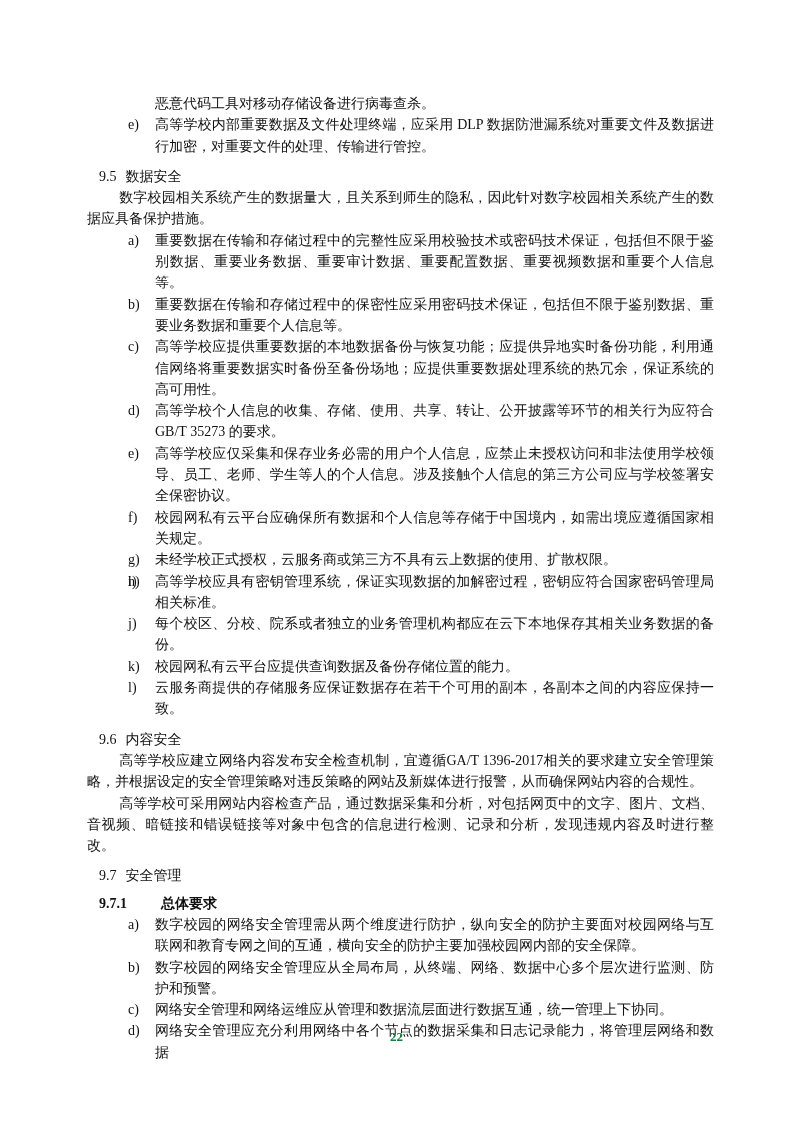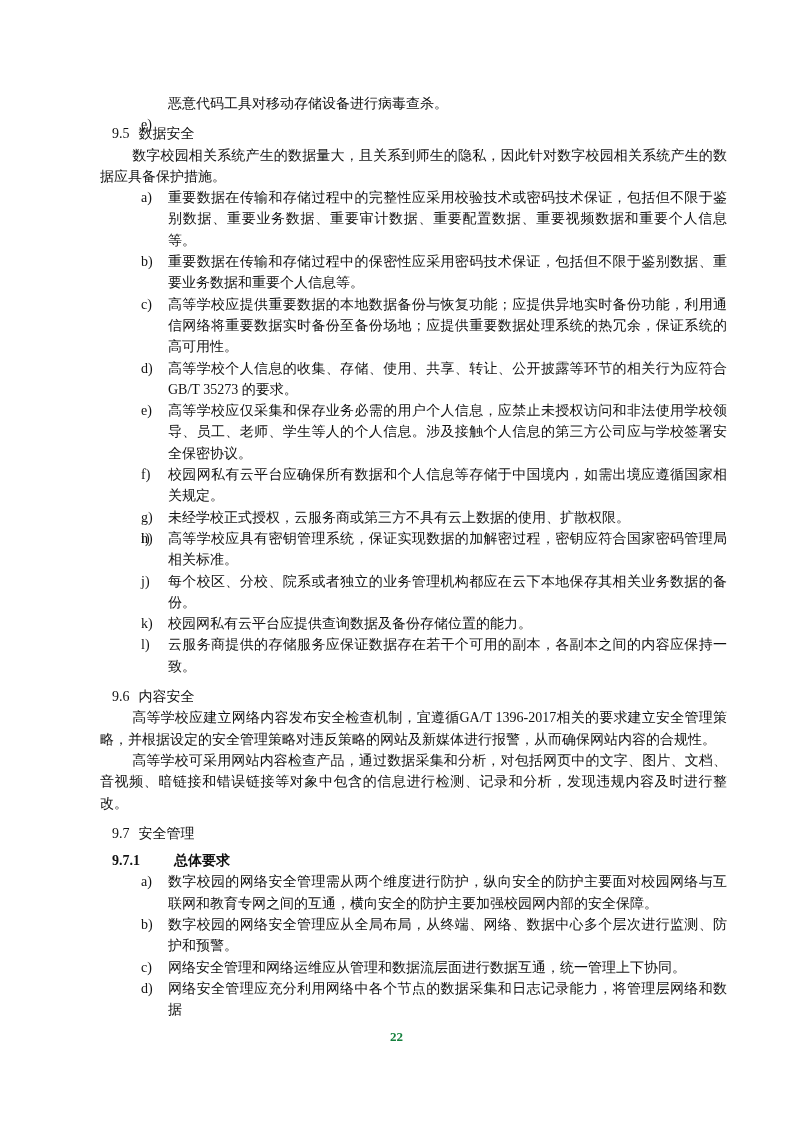--- a/index.html
+++ b/index.html
@@ -10,21 +10,21 @@
     height: 1122px;
     background: #ffffff;
     color: #111111;
     font-family: "Liberation Serif", "DejaVu Serif", serif;
     font-size: 14px;
     line-height: 21.3px;
     overflow: hidden;
   }
   .content {
     position: absolute;
-    left: 100px;
+    left: 87px;
     top: 93px;
     width: 627px;
   }
   
   .cont {
     padding-left: 68px;
     text-align: justify;
   }
   
   .li {
@@ -73,21 +73,21 @@
   }
 </style>
 </head>
 <body>
 
 <div class="page">
   <div class="content">
 
     <p class="cont">恶意代码工具对移动存储设备进行病毒查杀。</p>
 
-    <p class="li"><span class="lbl">e)</span></p>
+    <p class="li"><span class="lbl">e)</span><span class="txt">高等学校内部重要数据及文件处理终端，应采用 DLP 数据防泄漏系统对重要文件及数据进行加密，对重要文件的处理、传输进行管控。</span></p>
 
     <h3 class="h"><span class="num">9.5</span><span class="ttl">数据安全</span></h3>
 
     <p class="para">数字校园相关系统产生的数据量大，且关系到师生的隐私，因此针对数字校园相关系统产生的数据应具备保护措施。</p>
 
     <p class="li"><span class="lbl">a)</span><span class="txt">重要数据在传输和存储过程中的完整性应采用校验技术或密码技术保证，包括但不限于鉴别数据、重要业务数据、重要审计数据、重要配置数据、重要视频数据和重要个人信息等。</span></p>
 
     <p class="li"><span class="lbl">b)</span><span class="txt">重要数据在传输和存储过程中的保密性应采用密码技术保证，包括但不限于鉴别数据、重要业务数据和重要个人信息等。</span></p>
 
     <p class="li"><span class="lbl">c)</span><span class="txt">高等学校应提供重要数据的本地数据备份与恢复功能；应提供异地实时备份功能，利用通信网络将重要数据实时备份至备份场地；应提供重要数据处理系统的热冗余，保证系统的高可用性。</span></p>

